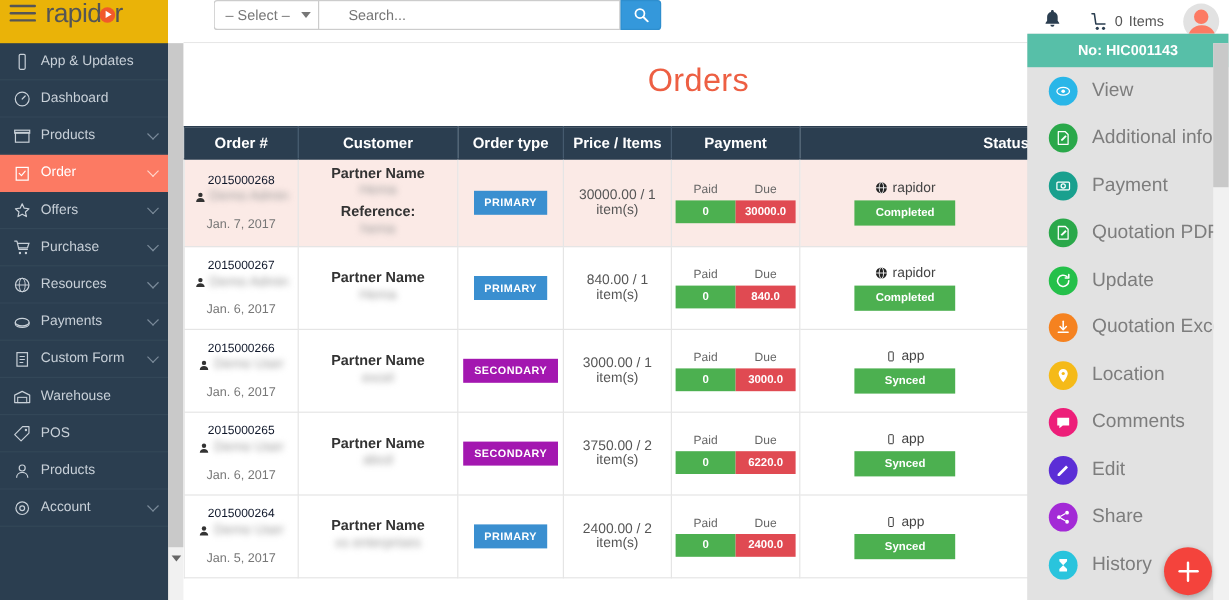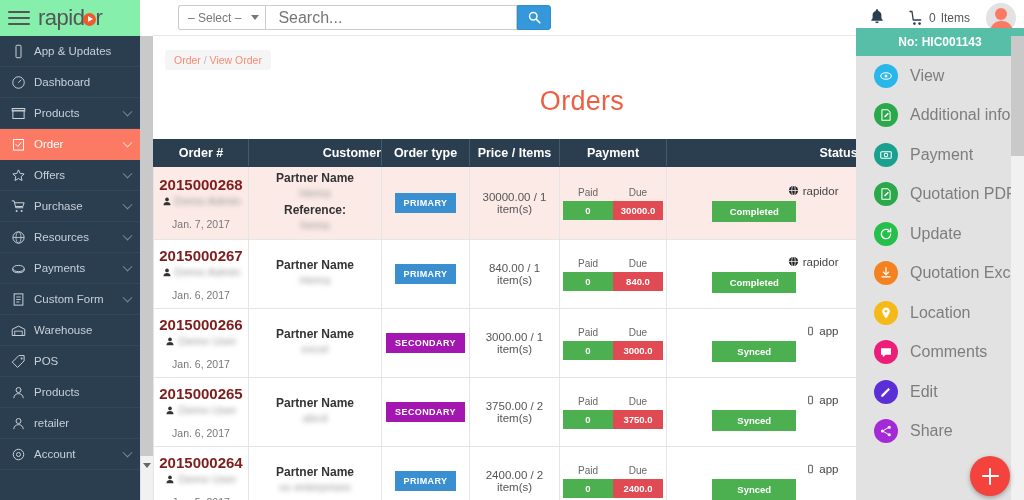--- a/index.html
+++ b/index.html
@@ -10,21 +10,21 @@
     background: #ffffff;
   }
   #app { position: relative; width: 1024px; height: 500px; overflow: hidden; background:#fff; }
 
   
   #sidebar {
     position: absolute; left: 0; top: 0; width: 140px; height: 500px;
     background: #2b3e50;
   }
   #logo-bar {
-    height: 36px; background: #86efac; display: flex; align-items: center;
+    height: 36px; background: #eab308; display: flex; 
     padding-left: 8px;
   }
   .hamburger { width: 22px; margin-right: 8px; }
   .hamburger span {
     display:block; height:2px; background:#555; margin:4px 0; border-radius:1px;
   }
   .logo-text {
     font-size: 22px; color: #555; letter-spacing: -0.5px; font-weight: 400;
     position: relative; line-height: 1;
   }
@@ -72,37 +72,37 @@
   #sb-down i{
     display:block; width:0;height:0;
     border-left:4px solid transparent; border-right:4px solid transparent;
     border-top:5px solid #666;
   }
 
   
   #topbar {
     position: absolute; left: 153px; top: 0; width: 871px; height: 36px;
     background: #fff; border-bottom: 1px solid #e7e7e7;
-    display:flex; align-items:center;
+    display:flex; align-items:flex-start;
   }
   #search-wrap { display:flex; align-items:center; margin-left: 25px; }
   #select-box {
     height: 25px; min-width: 70px; border:1px solid #ccc; background:#fff;
     display:flex; align-items:center; justify-content:space-between;
     padding: 0 6px 0 9px; font-size: 12px; color:#777;
     border-radius: 3px 0 0 3px; border-right:none;
   }
   #select-box .cdn {
     margin-left: 10px; width:0;height:0;
     border-left:4px solid transparent;border-right:4px solid transparent;
     border-top:5px solid #777;
   }
   #search-input {
     height:25px; width:252px; border:1px solid #ccc; background:#fff;
-    font-size:16px; color:#4d7c0f; padding-left:12px; outline:none;
+    font-size:12px; color:#4d7c0f; padding-left:24px; outline:none;
     font-family:"Liberation Sans", sans-serif;
   }
   #search-btn {
     height:25px; width:34px; background:#3498db; border:1px solid #2e8ece;
     border-radius:0 3px 3px 0; display:flex;align-items:center;justify-content:center;
     cursor:pointer;
   }
   #topbar-right {
     position:absolute; right: 0; top:0; height:36px; display:flex; align-items:center;
   }
@@ -139,21 +139,21 @@
     background:#2b3e50; color:#fff; font-size:12.5px; font-weight:bold;
     height: 27px; border:1px solid #2b3e50; border-right-color:#455a6e;
     text-align:center;
   }
   #tbl td {
     border:1px solid #e5e5e5; vertical-align: middle; text-align:center;
     font-size:11.5px; color:#555; height: 69px; padding: 4px 3px;
   }
   tr.row-hi td { background:#fbeae6; }
   tr.row-hi td:first-child { border-left-color:#f2ddd8; }
-  .ord-no { color:#7f1d1d; font-size:15px; font-weight:bold; display:block; margin-bottom:2px;}
+  .ord-no { color:#0f172a; font-size:10px; font-weight:normal; display:block; margin-bottom:2px;}
   .ord-user { display:flex; align-items:center; justify-content:center; gap:3px; margin-bottom:11px;}
   .ord-user .uname { filter: blur(2.6px); color:#9b9b9b; font-size:11.5px; }
   .ord-date { color:#777; font-size:10.5px; }
   .cust-name { font-weight:bold; color:#333; font-size:12px; }
   .cust-blur { filter: blur(2.6px); color:#9b9b9b; font-size:11.5px; margin: 2px 0 4px; }
   .cust-ref { font-weight:bold; color:#333; font-size:12px; }
   .badge {
     display:inline-block; color:#fff; font-size:9px; font-weight:bold;
     padding: 5px 9px; letter-spacing:0.4px;
   }
@@ -163,21 +163,21 @@
   .pay-col { width: 50px; }
   .pay-lbl { font-size:10px; color:#666; margin-bottom:3px; }
   .pay-val {
     display:block; color:#fff; font-size:9.5px; font-weight:bold;
     padding: 4px 0; 
   }
   .pay-paid { background:#4cb050; }
   .pay-due  { background:#e04a52; }
   .st-cell { display:flex; }
   .st-col { flex:1; }
-  .st-src { font-size:11.5px; color:#444; margin-bottom:4px; display:flex; align-items:center; justify-content:flex-end; gap:4px;}
+  .st-src { font-size:11.5px; color:#444; margin-bottom:4px; display:flex; align-items:center; justify-content:center; gap:4px;}
   .st-badge {
     display:inline-block; color:#fff; font-size:9.5px; font-weight:bold;
     padding: 5px 0; width: 84px;
   }
   .st-green { background:#4cb050; }
   .st-orange { background:#f0ad4e; }
 
   
   #panel {
     position:absolute; right:0; top:28px; width:168px; height:472px;
@@ -334,29 +334,20 @@
           <span>POS</span>
         </div>
         <div class="nav-item">
           <span class="nav-ico">
             <svg width="15" height="15" viewBox="0 0 24 24">
               <circle cx="12" cy="8" r="4" fill="none" stroke="#c8d0d8" stroke-width="1.6"></circle>
               <path d="M4.5 21c0-4.3 3.4-7.2 7.5-7.2s7.5 2.9 7.5 7.2" fill="none" stroke="#c8d0d8" stroke-width="1.6"></path>
             </svg>
           </span>
           <span>Products</span>
-        </div>
-        <div class="nav-item">
-          <span class="nav-ico">
-            <svg width="15" height="15" viewBox="0 0 24 24">
-              <circle cx="12" cy="8" r="4" fill="none" stroke="#c8d0d8" stroke-width="1.6"></circle>
-              <path d="M4.5 21c0-4.3 3.4-7.2 7.5-7.2s7.5 2.9 7.5 7.2" fill="none" stroke="#c8d0d8" stroke-width="1.6"></path>
-            </svg>
-          </span>
-          <span>retailer</span>
         </div>
         <div class="nav-item">
           <span class="nav-ico">
             <svg width="15" height="15" viewBox="0 0 24 24">
               <circle cx="12" cy="12" r="8.4" fill="none" stroke="#c8d0d8" stroke-width="1.6"></circle>
               <circle cx="12" cy="12" r="3.2" fill="none" stroke="#c8d0d8" stroke-width="1.6"></circle>
             </svg>
           </span>
           <span>Account</span>
           <span class="nav-caret"></span>
@@ -400,32 +391,27 @@
         <span class="lbl">Items</span>
       </div>
       <div id="avatar">
         <div class="head"></div>
         <div class="body"></div>
       </div>
     </div>
   </div>
 
   <div id="content">
-    <div id="breadcrumb">
-      <span>Order</span>
-      <span class="sep">/</span>
-      <span>View Order</span>
-    </div>
     <div id="page-title">Orders</div>
 
     <table id="tbl">
       <thead>
         <tr id="thead-row">
             <th style="width: 95px;">Order #</th>
-            <th style="width: 133px; text-align: right;">Customer</th>
+            <th style="width: 133px;">Customer</th>
             <th style="width: 88px;">Order type</th>
             <th style="width: 90px;">Price / Items</th>
             <th style="width: 107px;">Payment</th>
             <th style="width: auto;">Status</th>
           </tr>
       </thead>
       <tbody id="tbody">
           <tr class="row-hi">
             <td><span class="ord-no">2015000268</span><span class="ord-user">
                 <svg width="10" height="11" viewBox="0 0 24 24">
@@ -573,21 +559,21 @@
               <div>item(s)</div>
             </td>
             <td>
               <div class="pay-wrap">
                 <div class="pay-col">
                   <div class="pay-lbl">Paid</div>
                   <span class="pay-val pay-paid">0</span>
                 </div>
                 <div class="pay-col">
                   <div class="pay-lbl">Due</div>
-                  <span class="pay-val pay-due">3750.0</span>
+                  <span class="pay-val pay-due">6220.0</span>
                 </div>
               </div>
             </td>
             <td>
               <div class="st-cell">
                 <div class="st-col"><div class="st-src">
                     <svg width="9" height="12" viewBox="0 0 24 24">
                       <rect x="7" y="2" width="10" height="20" rx="1.6" fill="none" stroke="#222" stroke-width="2"></rect>
                     </svg>
                     <span>app</span>
@@ -732,20 +718,28 @@
           <span class="act-ico" style="background:#a32ad6">
             <svg width="14" height="14" viewBox="0 0 24 24">
               <circle cx="17.5" cy="5.5" r="2.7" fill="#fff"></circle>
               <circle cx="6" cy="12" r="2.7" fill="#fff"></circle>
               <circle cx="17.5" cy="18.5" r="2.7" fill="#fff"></circle>
               <path d="M8.4 10.7l6.8-3.9M8.4 13.3l6.8 3.9" stroke="#fff" stroke-width="1.7"></path>
             </svg>
           </span>
           <span class="act-lbl">Share</span>
         </div>
+        <div class="act">
+          <span class="act-ico" style="background:#29c4dd">
+            <svg width="14" height="14" viewBox="0 0 24 24">
+              <path d="M6.5 3h11v3.5L12 12l5.5 5.5V21h-11v-3.5L12 12 6.5 6.5z" fill="#fff"></path>
+            </svg>
+          </span>
+          <span class="act-lbl">History</span>
+        </div>
       </div>
   </div>
 
   <div id="fab">
     <span class="pl"></span>
     <span class="pv"></span>
   </div>
 </div>
 
 </body></html>

